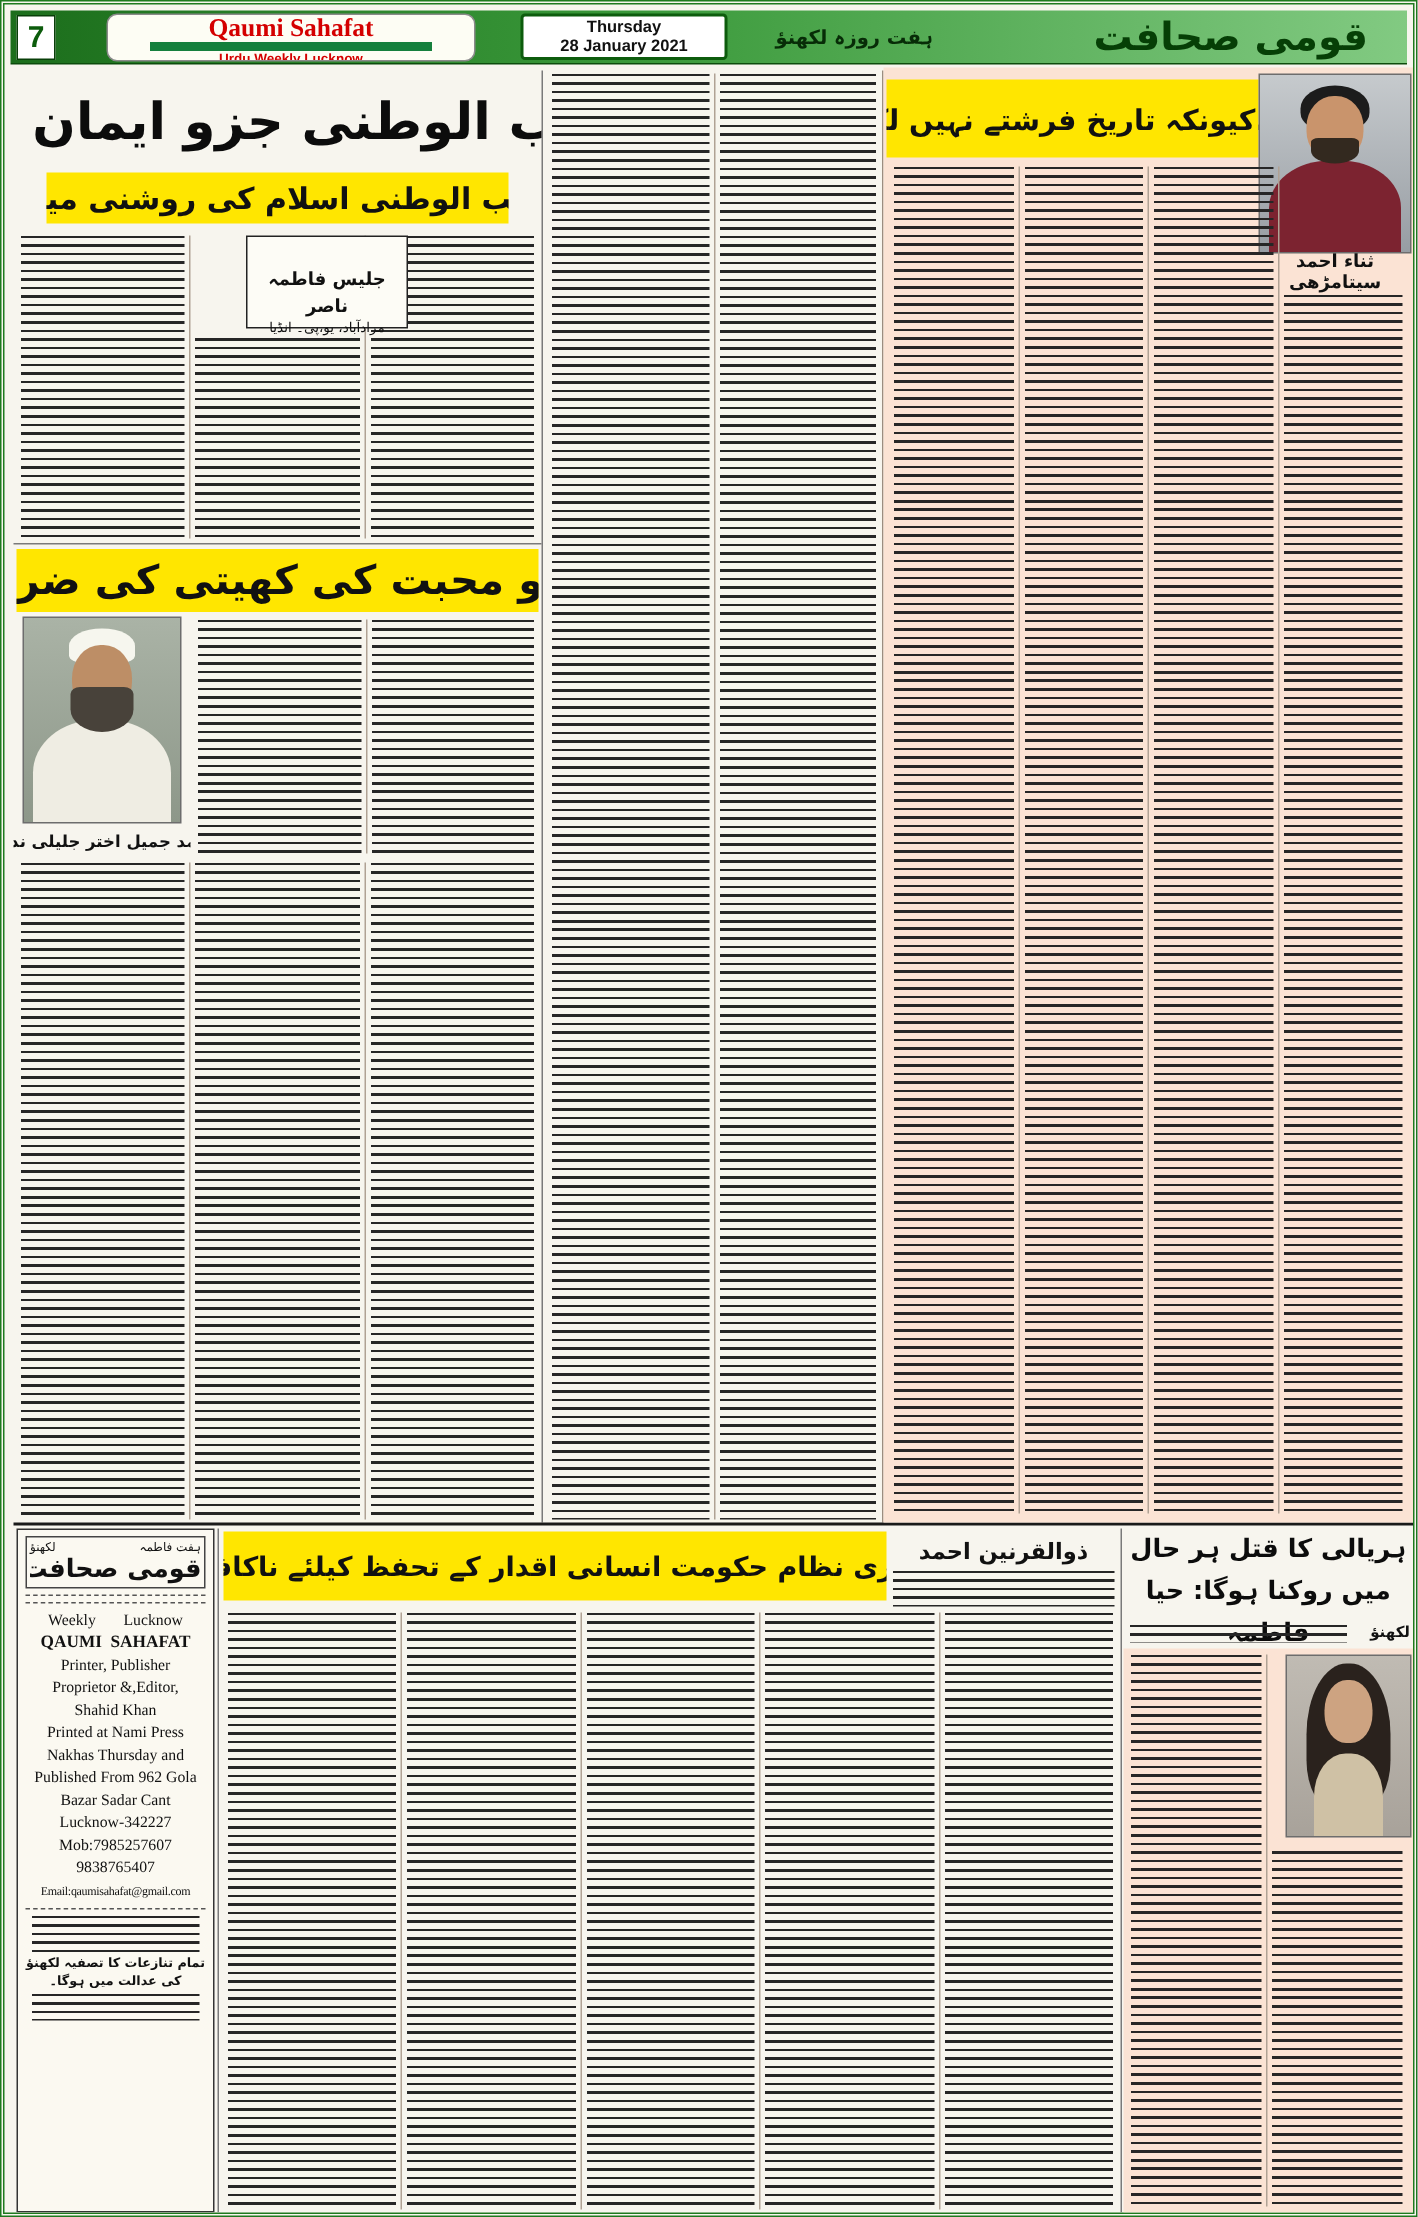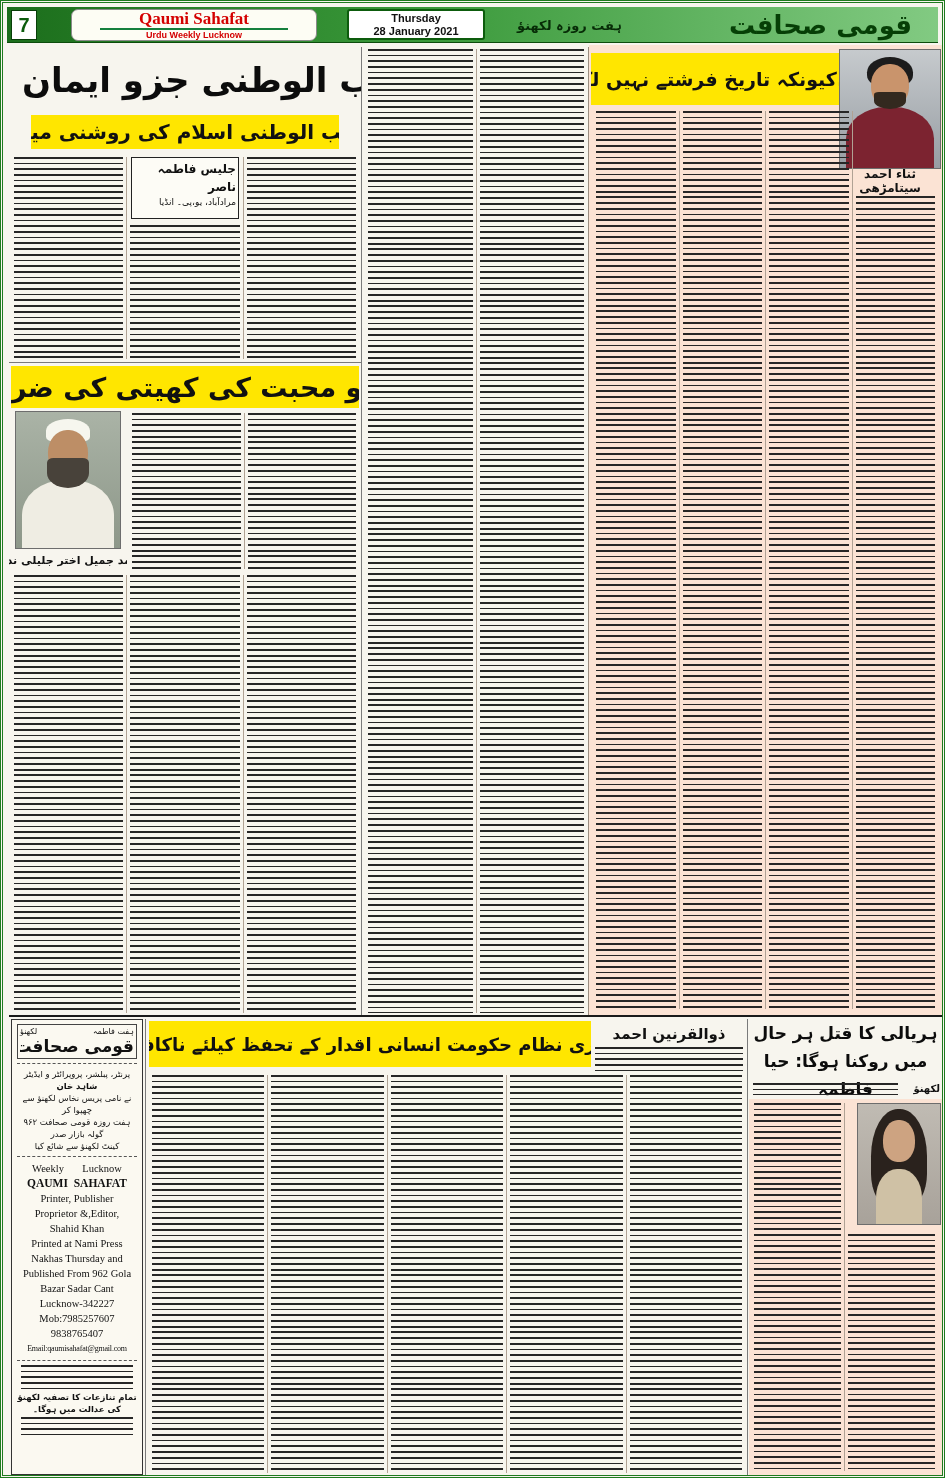--- a/index.html
+++ b/index.html
@@ -34,21 +34,21 @@
     position:absolute; left:4px; top:3px; width:26px; height:30px;
     background:#fff; border:1px solid #083f08; color:#0c5c0c;
     font-weight:bold; font-size:20px; font-family:"Liberation Sans",sans-serif;
   }
   .mastbox {
     position:absolute; left:64px; top:2px; width:246px; height:32px;
     background:#fdfdf4; border:1px solid #8a8a8a; border-radius:7px;
     text-align:center; overflow:hidden;
   }
   .mast-title { color:#d40000; font-family:"Liberation Serif",serif; font-weight:bold; font-size:17px; line-height:18px; }
-  .mast-sub { color:#d40000; font-family:"Liberation Sans",sans-serif; font-weight:bold; font-size:9px; line-height:11px; border-top:2px solid #15803d; margin:0 28px; }
+  .mast-sub { color:#d40000; font-family:"Liberation Sans",sans-serif; font-weight:bold; font-size:9px; line-height:11px; border-top:6px solid #15803d; margin:0 28px; }
   .datebox {
     position:absolute; left:340px; top:2px; width:138px; height:31px;
     background:#fff; border:2px solid #0d5c0d; border-radius:3px;
     font-family:"Liberation Sans",sans-serif; font-weight:bold; color:#111;
     font-size:11px; line-height:13px; text-align:center; padding-top:1px;
   }
   .edition-urdu {
     position:absolute; left:505px; top:5px; width:115px; height:26px;
     color:#072c07; font-size:13px; font-weight:bold;
   }
@@ -61,22 +61,22 @@
   .vrule { width:1px; background:#7a7a7a; }
   .hrule { height:1px; background:#7a7a7a; }
   .bigrule { height:2px; background:#1a1a1a; }
 
   .hl-yellow { background:#ffe600; font-weight:bold; }
   .pink { background:#fbe3d4; }
 
   .headline { font-weight:bold; color:#0c0c0c; }
 
   .byline-box {
-    border:1.5px solid #222; background:#fdfcf6; 
-    padding:2px 2px; line-height:1.5;
+    border:1.5px solid #222; background:#fdfcf6; text-align:center;
+    padding:19px 2px; line-height:1.5;margin-left:33px;
   }
 
   
   .portrait { overflow:hidden; border:1px solid #6d6d6d; }
   .portrait > div { position:absolute; }
   .p-bg { inset:0; }
   .p-hair { border-radius:50% 50% 42% 42%; }
   .p-head { border-radius:48% 48% 46% 46%; }
   .p-beard { border-radius:18% 18% 58% 58%; }
   .p-body { border-radius:46% 46% 0 0; }
@@ -216,27 +216,20 @@
 
   <div class="abs imprint" style="left:8px; top:1016px; width:132px; height:456px;">
     <div class="inner-mast">
       <div class="rtl" style="display:flex; justify-content:space-between; font-size:8px;">
         <span>ہفت فاطمہ</span>
         <span>لکھنؤ</span>
       </div>
       <div class="rtl nowrap" style="font-size:17px; font-weight:bold;">قومی صحافت</div>
     </div>
     <div class="dash"></div>
-    <div class="rtl">
-      <div class="u-line">پرنٹر، پبلشر، پروپرائٹر و ایڈیٹر</div>
-      <div class="u-line" style="font-weight:bold;">شاہد خان</div>
-      <div class="u-line">نے نامی پریس نخاس لکھنؤ سے چھپوا کر</div>
-      <div class="u-line">ہفت روزہ قومی صحافت ۹۶۲ گولہ بازار صدر</div>
-      <div class="u-line">کینٹ لکھنؤ سے شائع کیا</div>
-    </div>
     <div class="dash"></div>
     <div>
       <div class="en">Weekly       Lucknow</div>
       <div class="en big">QAUMI  SAHAFAT</div>
       <div class="en">Printer, Publisher</div>
       <div class="en">Proprietor &amp;,Editor,</div>
       <div class="en">Shahid Khan</div>
       <div class="en">Printed at Nami Press</div>
       <div class="en">Nakhas Thursday and</div>
       <div class="en">Published From 962 Gola</div>

